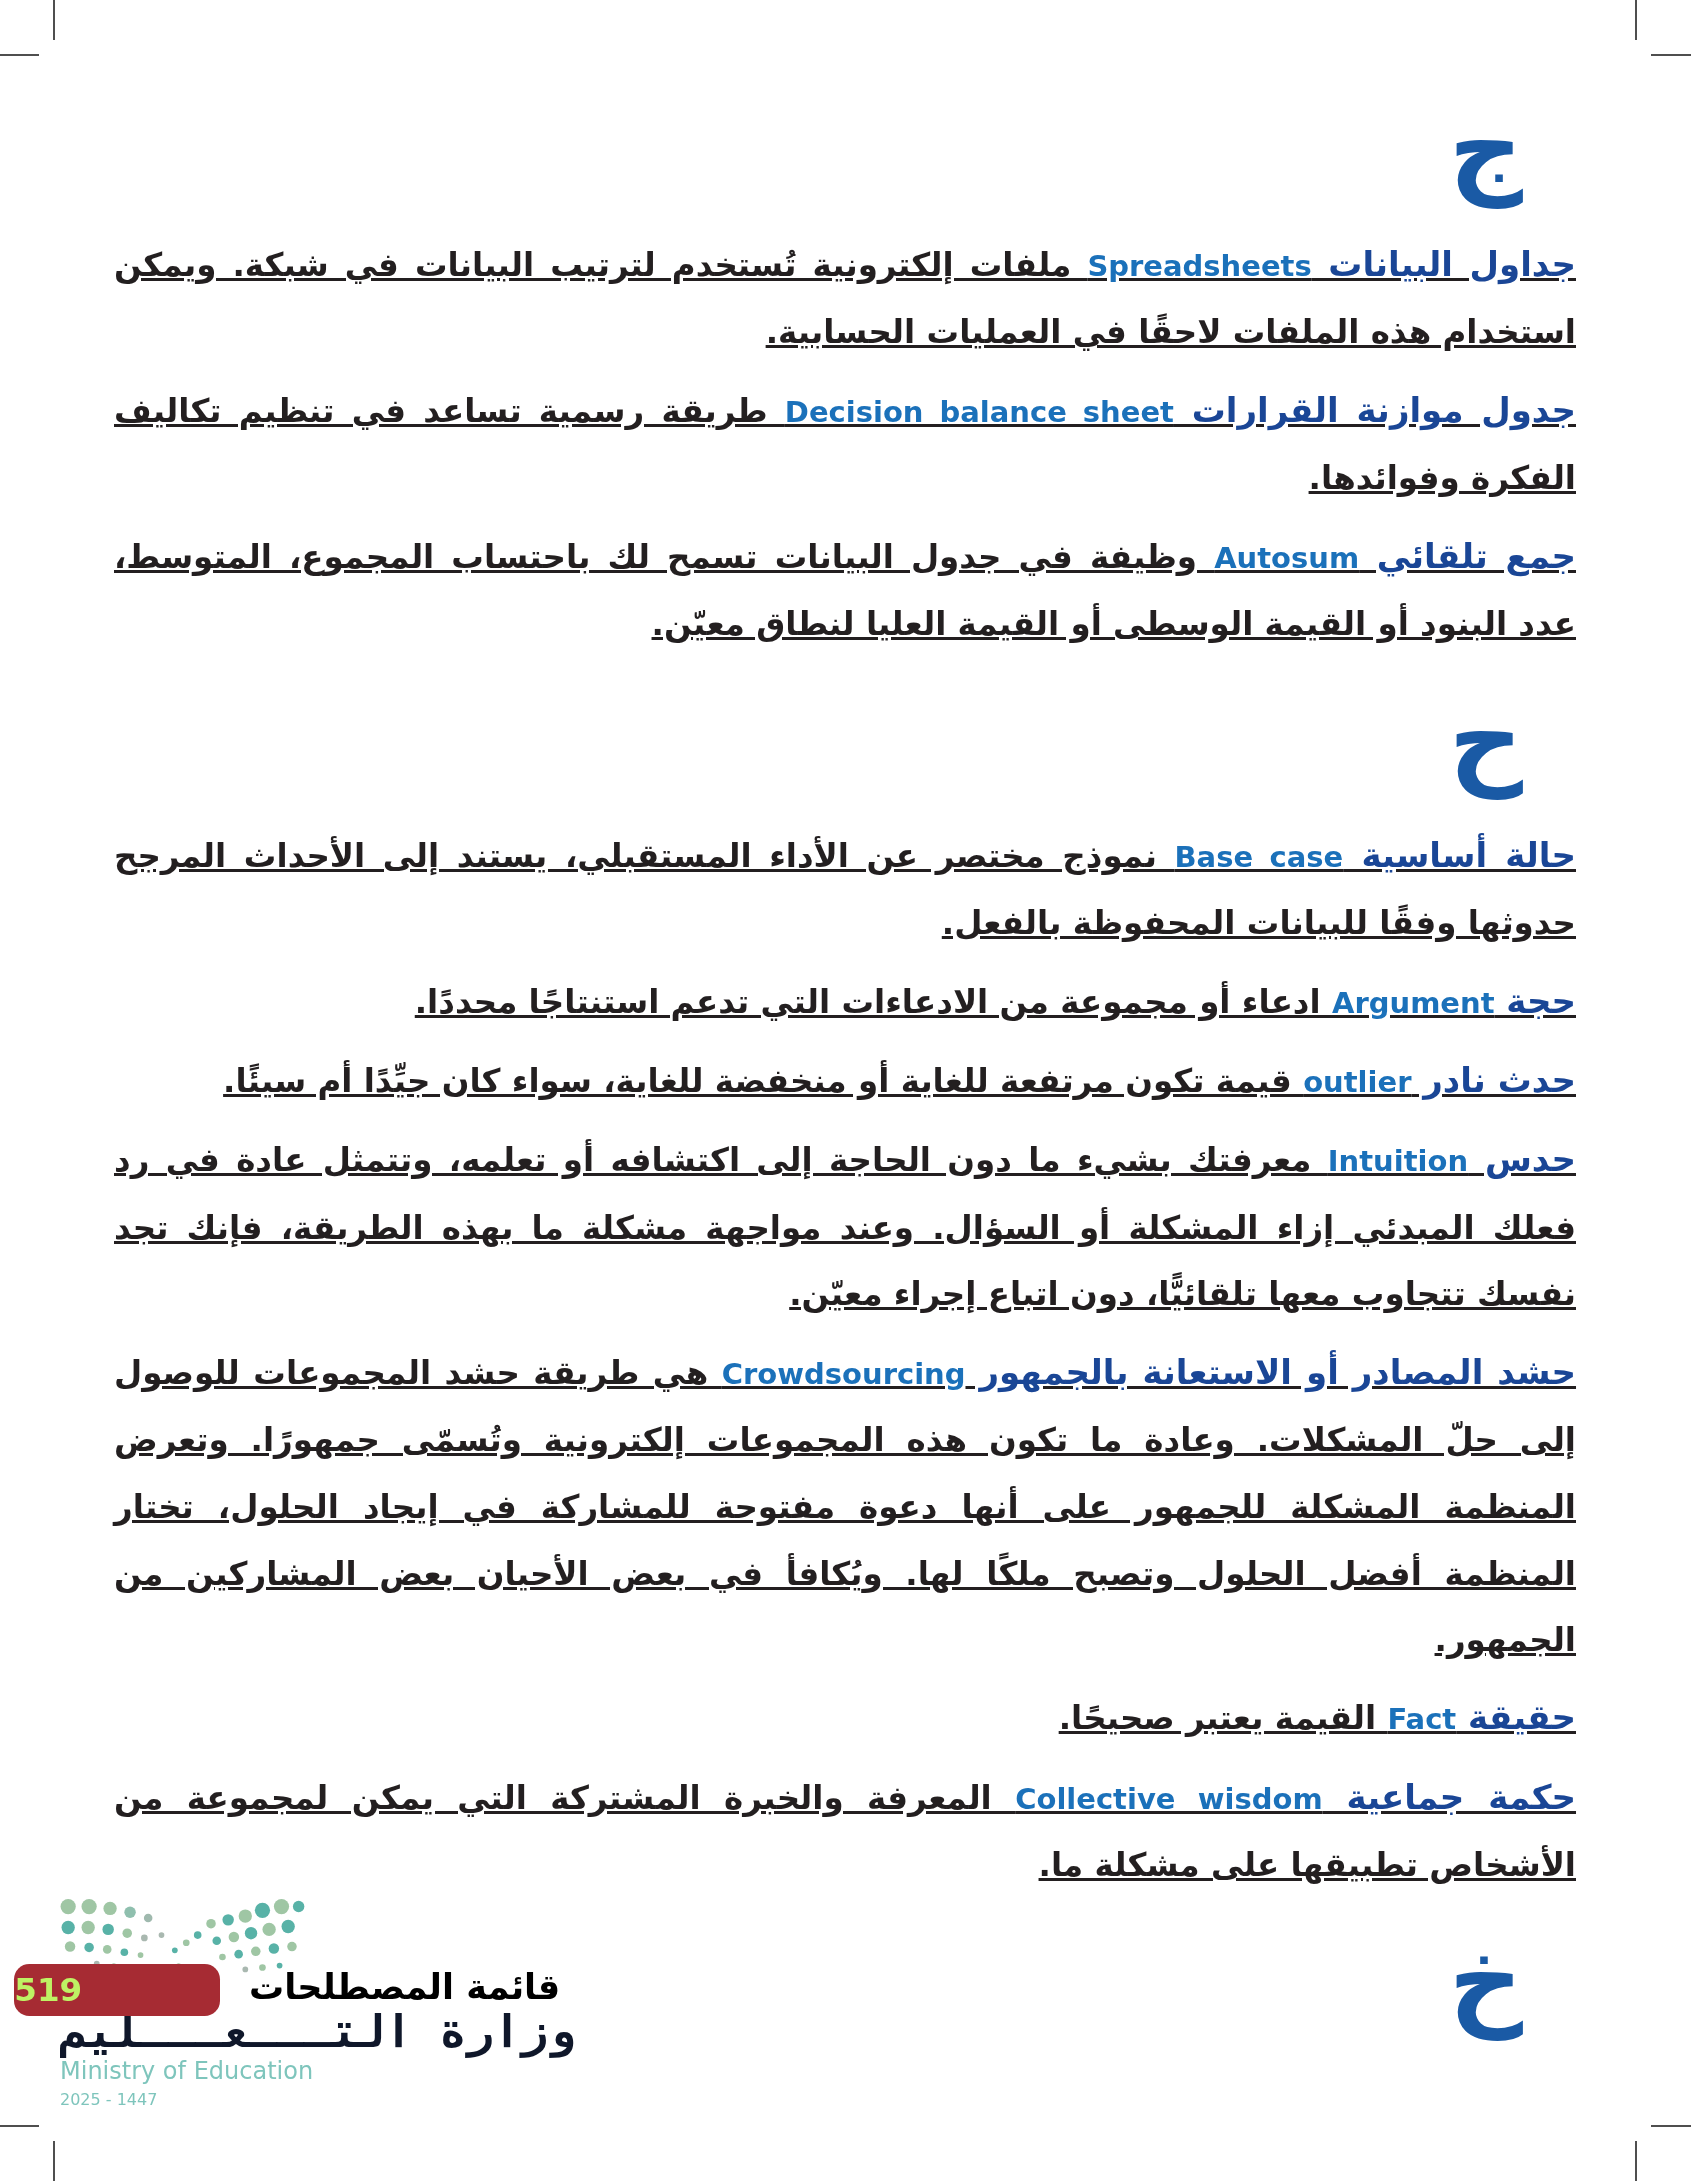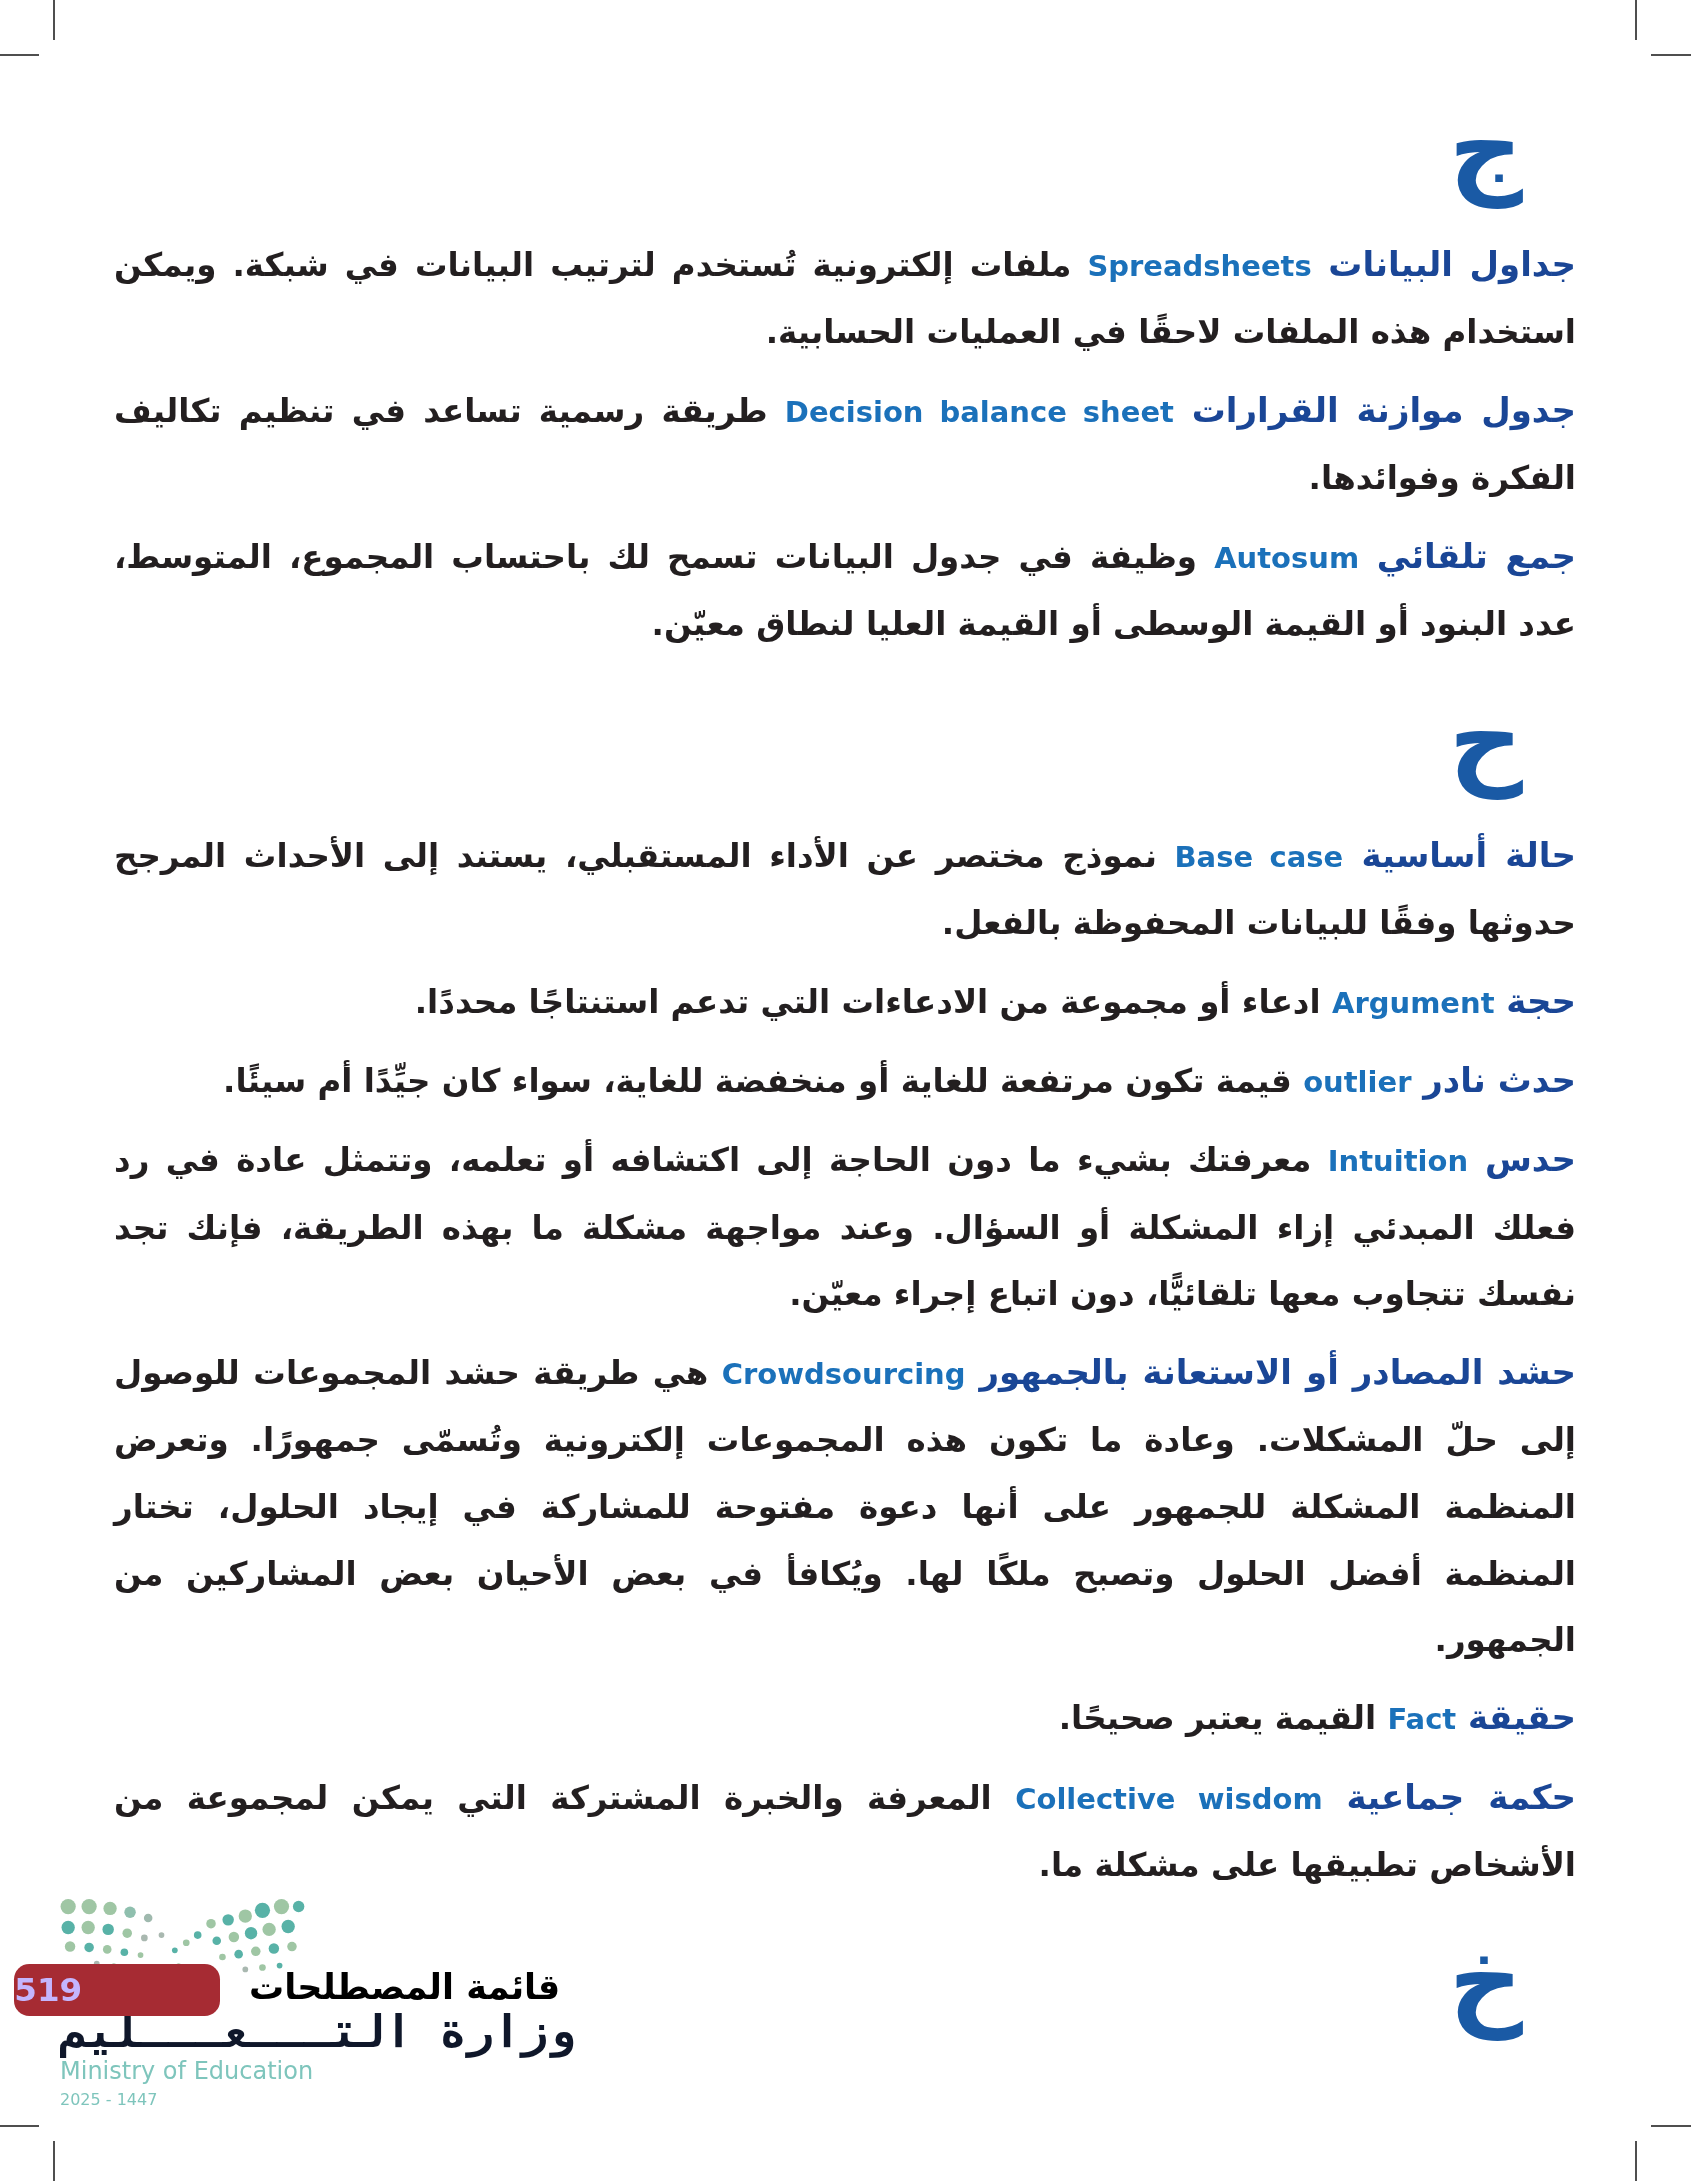--- a/index.html
+++ b/index.html
@@ -36,20 +36,21 @@
     text-align:right;
     margin:17px 53px 17px 0;
   }
   .entry{
     margin:0 0 9.6px 0;
     font-size:32.5px;
     line-height:2.05;
     color:#231f20;
     font-weight:bold;
     text-align:justify;
+    text-decoration:underline;
   }
   .term-ar{
     color:#1a4696;
     font-weight:bold;
     font-size:34px;
   }
   .term-en{
     color:#1b71ba;
     font-weight:bold;
     font-size:29px;
@@ -65,21 +66,21 @@
   .page-bar{
     position:absolute;left:15.3px;top:1964px;
     width:206px;height:52px;
     background:#a62b33;
     border-radius:15.3px;
     display:flex;align-items:center;justify-content:flex-end;
     padding:0 15.3px 0 0;box-sizing:border-box;
     z-index:3;
   }
   .page-num{
-    color:#c4b5fd;font-size:32.5px;font-weight:bold;
+    color:#bef264;font-size:32.5px;font-weight:bold;
     font-family:"DejaVu Sans", sans-serif;
     direction:ltr;
   }
   .page-label{
     position:absolute;left:250px;top:1967px;
     color:#000000;font-size:35px;font-weight:bold;
     white-space:nowrap;
   }
   .ministry-ar{
     position:absolute;left:61px;top:2005px;

